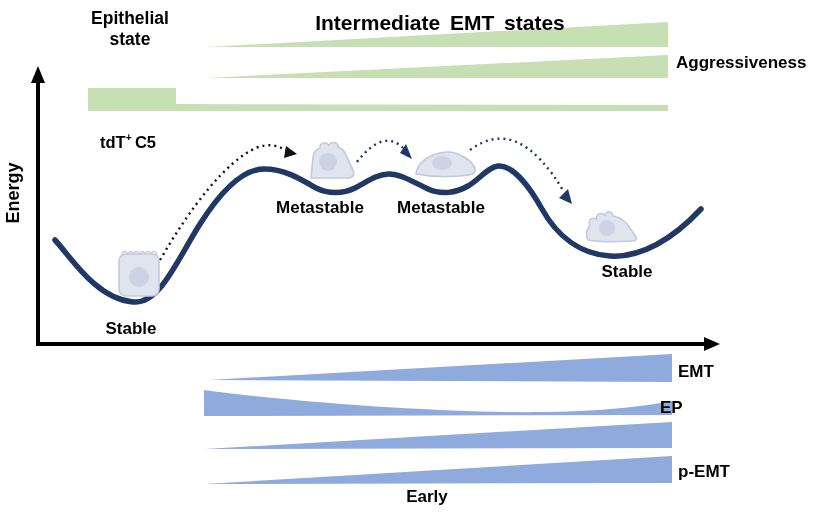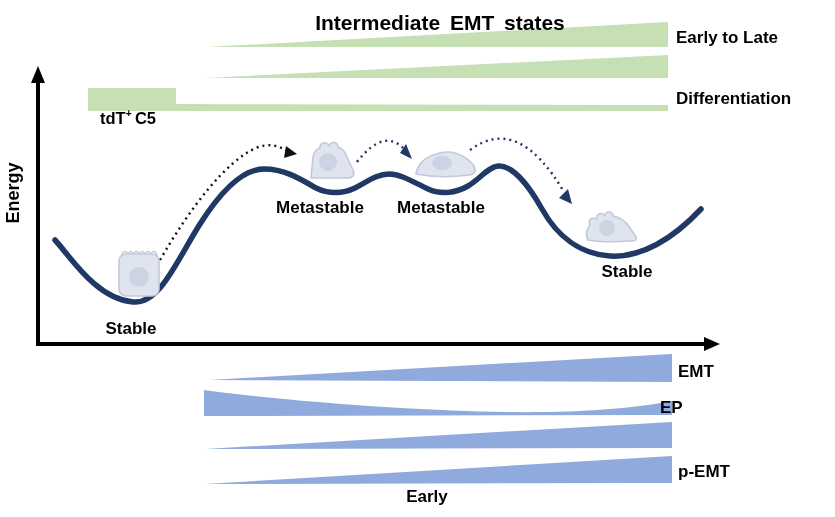--- a/index.html
+++ b/index.html
@@ -97,26 +97,26 @@
 
     <g fill="#8faadc">
       <polygon points="209,380 672,354 672,382"></polygon>
       <path d="M204,390 L204,416 L672,415 L672,401 C630,409 575,413 505,412
                C430,411 300,403 204,390 Z"></path>
       <polygon points="205,449 672,422 672,448"></polygon>
       <polygon points="205,484 672,456 672,483"></polygon>
     </g>
   </svg>
 
+  <div class="lbl wrap" style="left:78px;top:8px;width:104px;font-size:17.5px;">Epithelial state</div>
   <div class="lbl" style="left:302px;top:10px;width:276px;font-size:21px;word-spacing:4px;">Intermediate EMT states</div>
 
-  <div class="lbl left" style="left:676px;top:28px;">Early to Late</div>
-  <div class="lbl left" style="left:676px;top:89px;">Differentiation</div>
+  <div class="lbl left" style="left:676px;top:53px;">Aggressiveness</div>
 
-  <div class="lbl tdt" style="left:78px;top:108px;width:100px;"><span>tdT</span><sup>+</sup> <span>C5</span></div>
+  <div class="lbl tdt" style="left:78px;top:132px;width:100px;"><span>tdT</span><sup>+</sup> <span>C5</span></div>
 
   <div class="lbl" style="left:81px;top:319px;width:100px;">Stable</div>
   <div class="lbl" style="left:250px;top:198px;width:140px;">Metastable</div>
   <div class="lbl" style="left:371px;top:198px;width:140px;">Metastable</div>
   <div class="lbl" style="left:577px;top:262px;width:100px;">Stable</div>
 
   <div class="lbl rot" style="left:-36px;top:182px;width:100px;height:22px;">Energy</div>
   <div class="lbl" style="left:357px;top:487px;width:140px;">Early</div>
 
   <div class="lbl left" style="left:678px;top:362px;text-align:right;">EMT</div>

